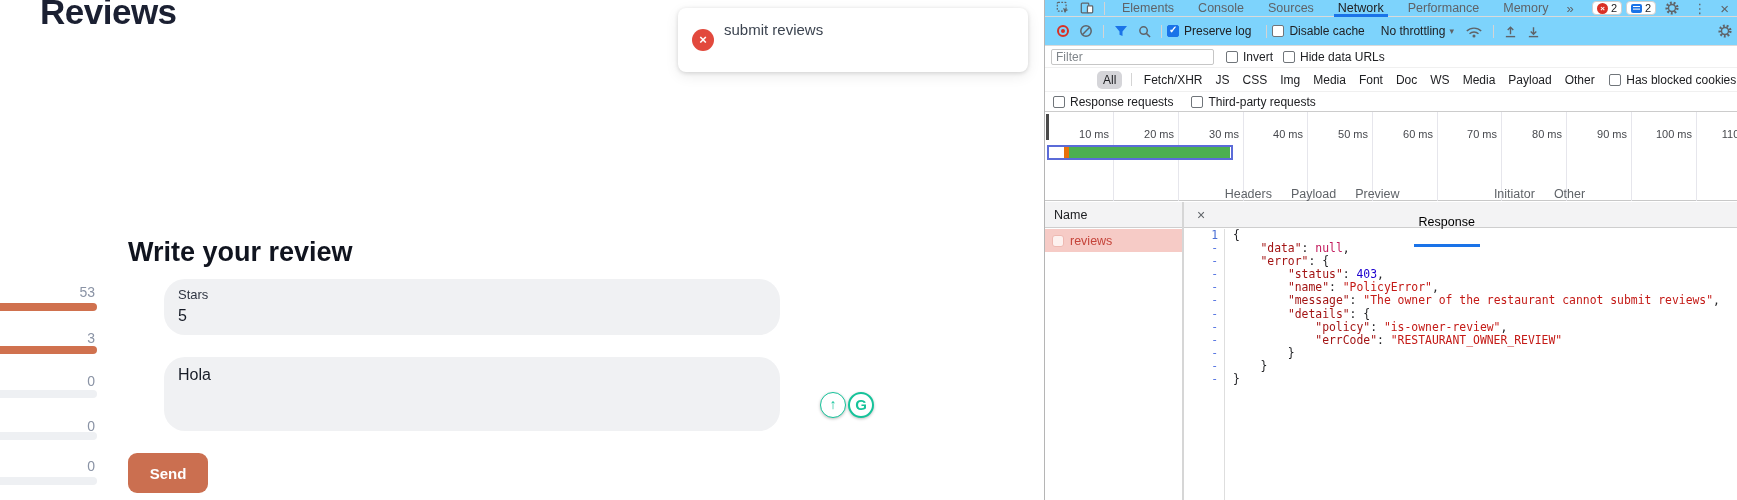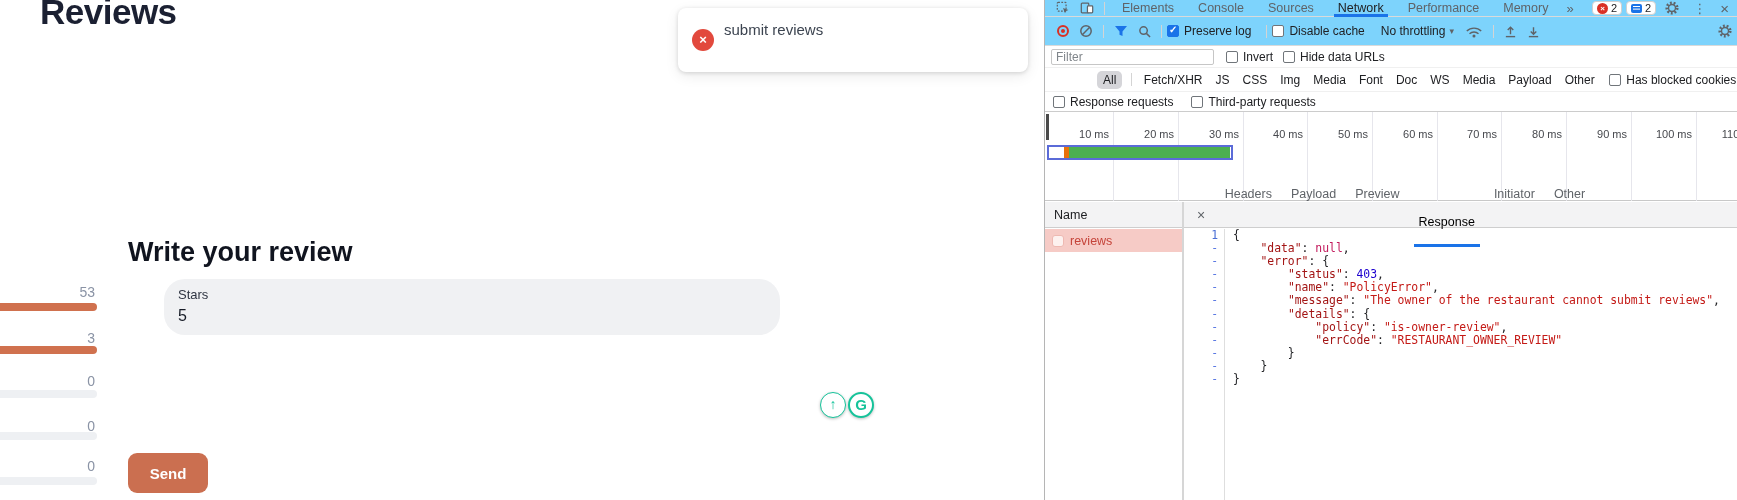--- a/index.html
+++ b/index.html
@@ -130,20 +130,23 @@
       <div class="rating-bar" style="top: 477px;"></div>
     </div>
 
   <h2 class="form-heading">Write your review</h2>
 
   <div class="field-box" style="top:279px; height:56px;">
     <div class="field-label">Stars</div>
     <div class="field-value">5</div>
   </div>
 
+  <div class="field-box" style="top:357px; height:74px;">
+    <div class="review-text">Hola</div>
+  </div>
   <div class="gram-icon" style="left:820px; top:392px; border:1.5px solid #15c39a; font-size:14px; line-height:23px;">↑</div>
   <div class="gram-icon" style="left:848px; top:392px; border:2px solid #15c39a; font-size:15px; line-height:22px;">G</div>
 
   <button class="send-btn">Send</button>
 
   <div id="devtools">
 
     <div class="dt-row r1">
       <span class="icon-btn">
         <svg class="ic" width="14" height="14" viewBox="0 0 16 16">

